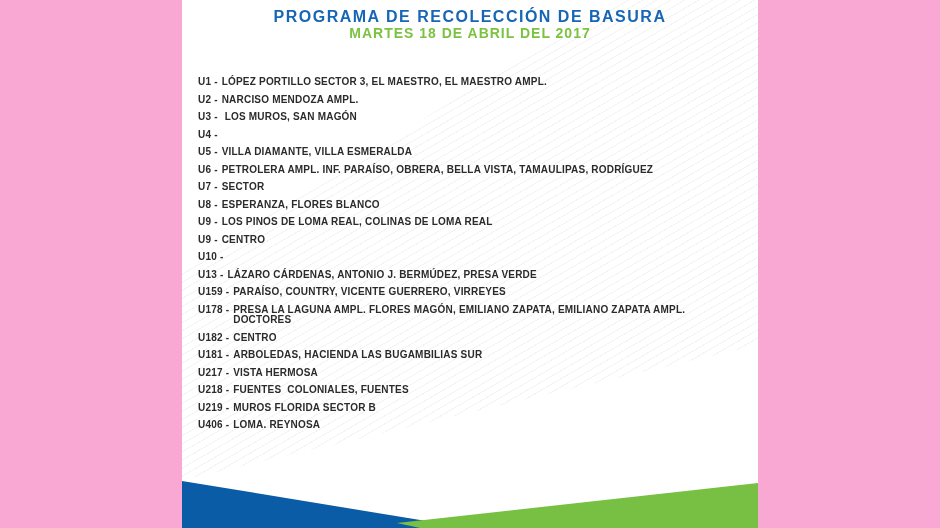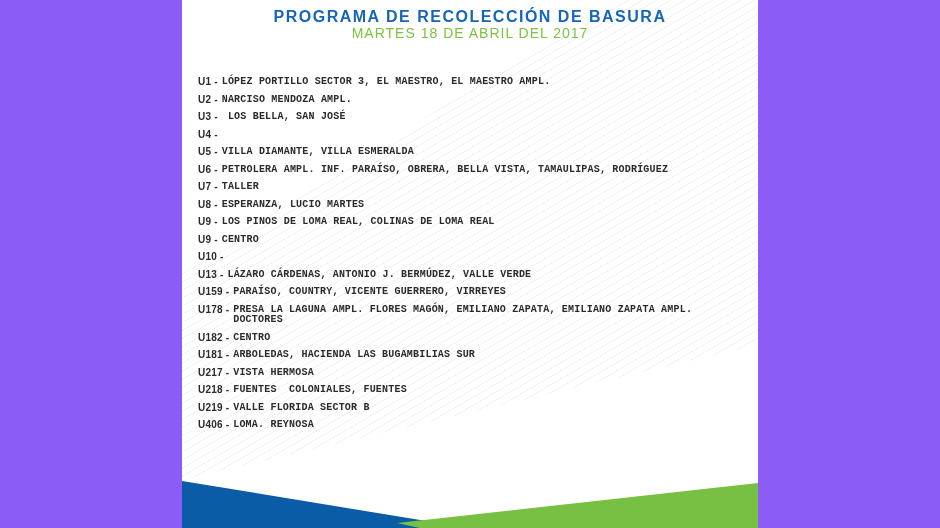--- a/index.html
+++ b/index.html
@@ -3,21 +3,21 @@
 <meta charset="utf-8">
 <style>
   * { margin: 0; padding: 0; box-sizing: border-box; }
   html, body { background: #ffffff; }
   body { font-family: "Liberation Sans", sans-serif; }
 
   .canvas {
     position: relative;
     width: 940px;
     height: 528px;
-    background: #8b5cf6;
+    background: #f9a8d4;
     overflow: hidden;
   }
 
   .flyer {
     position: absolute;
     left: 182px;
     top: 0;
     width: 576px;
     height: 528px;
     background: #ffffff;
@@ -48,21 +48,21 @@
   }
   .title {
     font-size: 16px;
     font-weight: bold;
     letter-spacing: 1.5px;
     line-height: 17px;
     color: var(--title-blue);
   }
   .subtitle {
     font-size: 14px;
-    font-weight: normal;
+    font-weight: bold;
     letter-spacing: 1px;
     line-height: 15px;
     margin-top: 1px;
     color: var(--subtitle-green);
   }
 
   .routes {
     position: absolute;
     top: 77px;
     left: 16px;
@@ -78,21 +78,20 @@
     line-height: 10.5px;
     letter-spacing: 0.2px;
     color: var(--text-dark);
   }
   .route-code {
     flex: 0 0 auto;
     white-space: nowrap;
   }
   .route-areas {
     white-space: pre-wrap;
-    font-family: Liberation Mono, monospace;
   }
 
   .ribbons {
     position: absolute;
     left: 0;
     bottom: 0;
     width: 576px;
     height: 48px;
     display: block;
   }
@@ -116,55 +115,55 @@
         <div class="route-row">
           <span class="route-code">U1 -</span>
           <span class="route-areas">LÓPEZ PORTILLO SECTOR 3, EL MAESTRO, EL MAESTRO AMPL.</span>
         </div>
         <div class="route-row">
           <span class="route-code">U2 -</span>
           <span class="route-areas">NARCISO MENDOZA AMPL.</span>
         </div>
         <div class="route-row">
           <span class="route-code">U3 -</span>
-          <span class="route-areas"> LOS BELLA, SAN JOSÉ</span>
+          <span class="route-areas"> LOS MUROS, SAN MAGÓN</span>
         </div>
         <div class="route-row">
           <span class="route-code">U4 -</span>
         </div>
         <div class="route-row">
           <span class="route-code">U5 -</span>
           <span class="route-areas">VILLA DIAMANTE, VILLA ESMERALDA</span>
         </div>
         <div class="route-row">
           <span class="route-code">U6 -</span>
           <span class="route-areas">PETROLERA AMPL. INF. PARAÍSO, OBRERA, BELLA VISTA, TAMAULIPAS, RODRÍGUEZ</span>
         </div>
         <div class="route-row">
           <span class="route-code">U7 -</span>
-          <span class="route-areas">TALLER</span>
+          <span class="route-areas">SECTOR</span>
         </div>
         <div class="route-row">
           <span class="route-code">U8 -</span>
-          <span class="route-areas">ESPERANZA, LUCIO MARTES</span>
+          <span class="route-areas">ESPERANZA, FLORES BLANCO</span>
         </div>
         <div class="route-row">
           <span class="route-code">U9 -</span>
           <span class="route-areas">LOS PINOS DE LOMA REAL, COLINAS DE LOMA REAL</span>
         </div>
         <div class="route-row">
           <span class="route-code">U9 -</span>
           <span class="route-areas">CENTRO</span>
         </div>
         <div class="route-row">
           <span class="route-code">U10 -</span>
         </div>
         <div class="route-row">
           <span class="route-code">U13 -</span>
-          <span class="route-areas">LÁZARO CÁRDENAS, ANTONIO J. BERMÚDEZ, VALLE VERDE</span>
+          <span class="route-areas">LÁZARO CÁRDENAS, ANTONIO J. BERMÚDEZ, PRESA VERDE</span>
         </div>
         <div class="route-row">
           <span class="route-code">U159 -</span>
           <span class="route-areas">PARAÍSO, COUNTRY, VICENTE GUERRERO, VIRREYES</span>
         </div>
         <div class="route-row">
           <span class="route-code">U178 -</span>
           <span class="route-areas">PRESA LA LAGUNA AMPL. FLORES MAGÓN, EMILIANO ZAPATA, EMILIANO ZAPATA AMPL.
 DOCTORES</span>
         </div>
@@ -179,21 +178,21 @@
         <div class="route-row">
           <span class="route-code">U217 -</span>
           <span class="route-areas">VISTA HERMOSA</span>
         </div>
         <div class="route-row">
           <span class="route-code">U218 -</span>
           <span class="route-areas">FUENTES  COLONIALES, FUENTES</span>
         </div>
         <div class="route-row">
           <span class="route-code">U219 -</span>
-          <span class="route-areas">VALLE FLORIDA SECTOR B</span>
+          <span class="route-areas">MUROS FLORIDA SECTOR B</span>
         </div>
         <div class="route-row">
           <span class="route-code">U406 -</span>
           <span class="route-areas">LOMA. REYNOSA</span>
         </div>
       </div>
 
     <svg class="ribbons" viewBox="0 0 576 48" preserveAspectRatio="none">
       <polygon class="blue-poly" points="0,1 287,48 0,48"></polygon>
       <polygon class="green-poly" points="215,43 576,3 576,48 238,48"></polygon>

